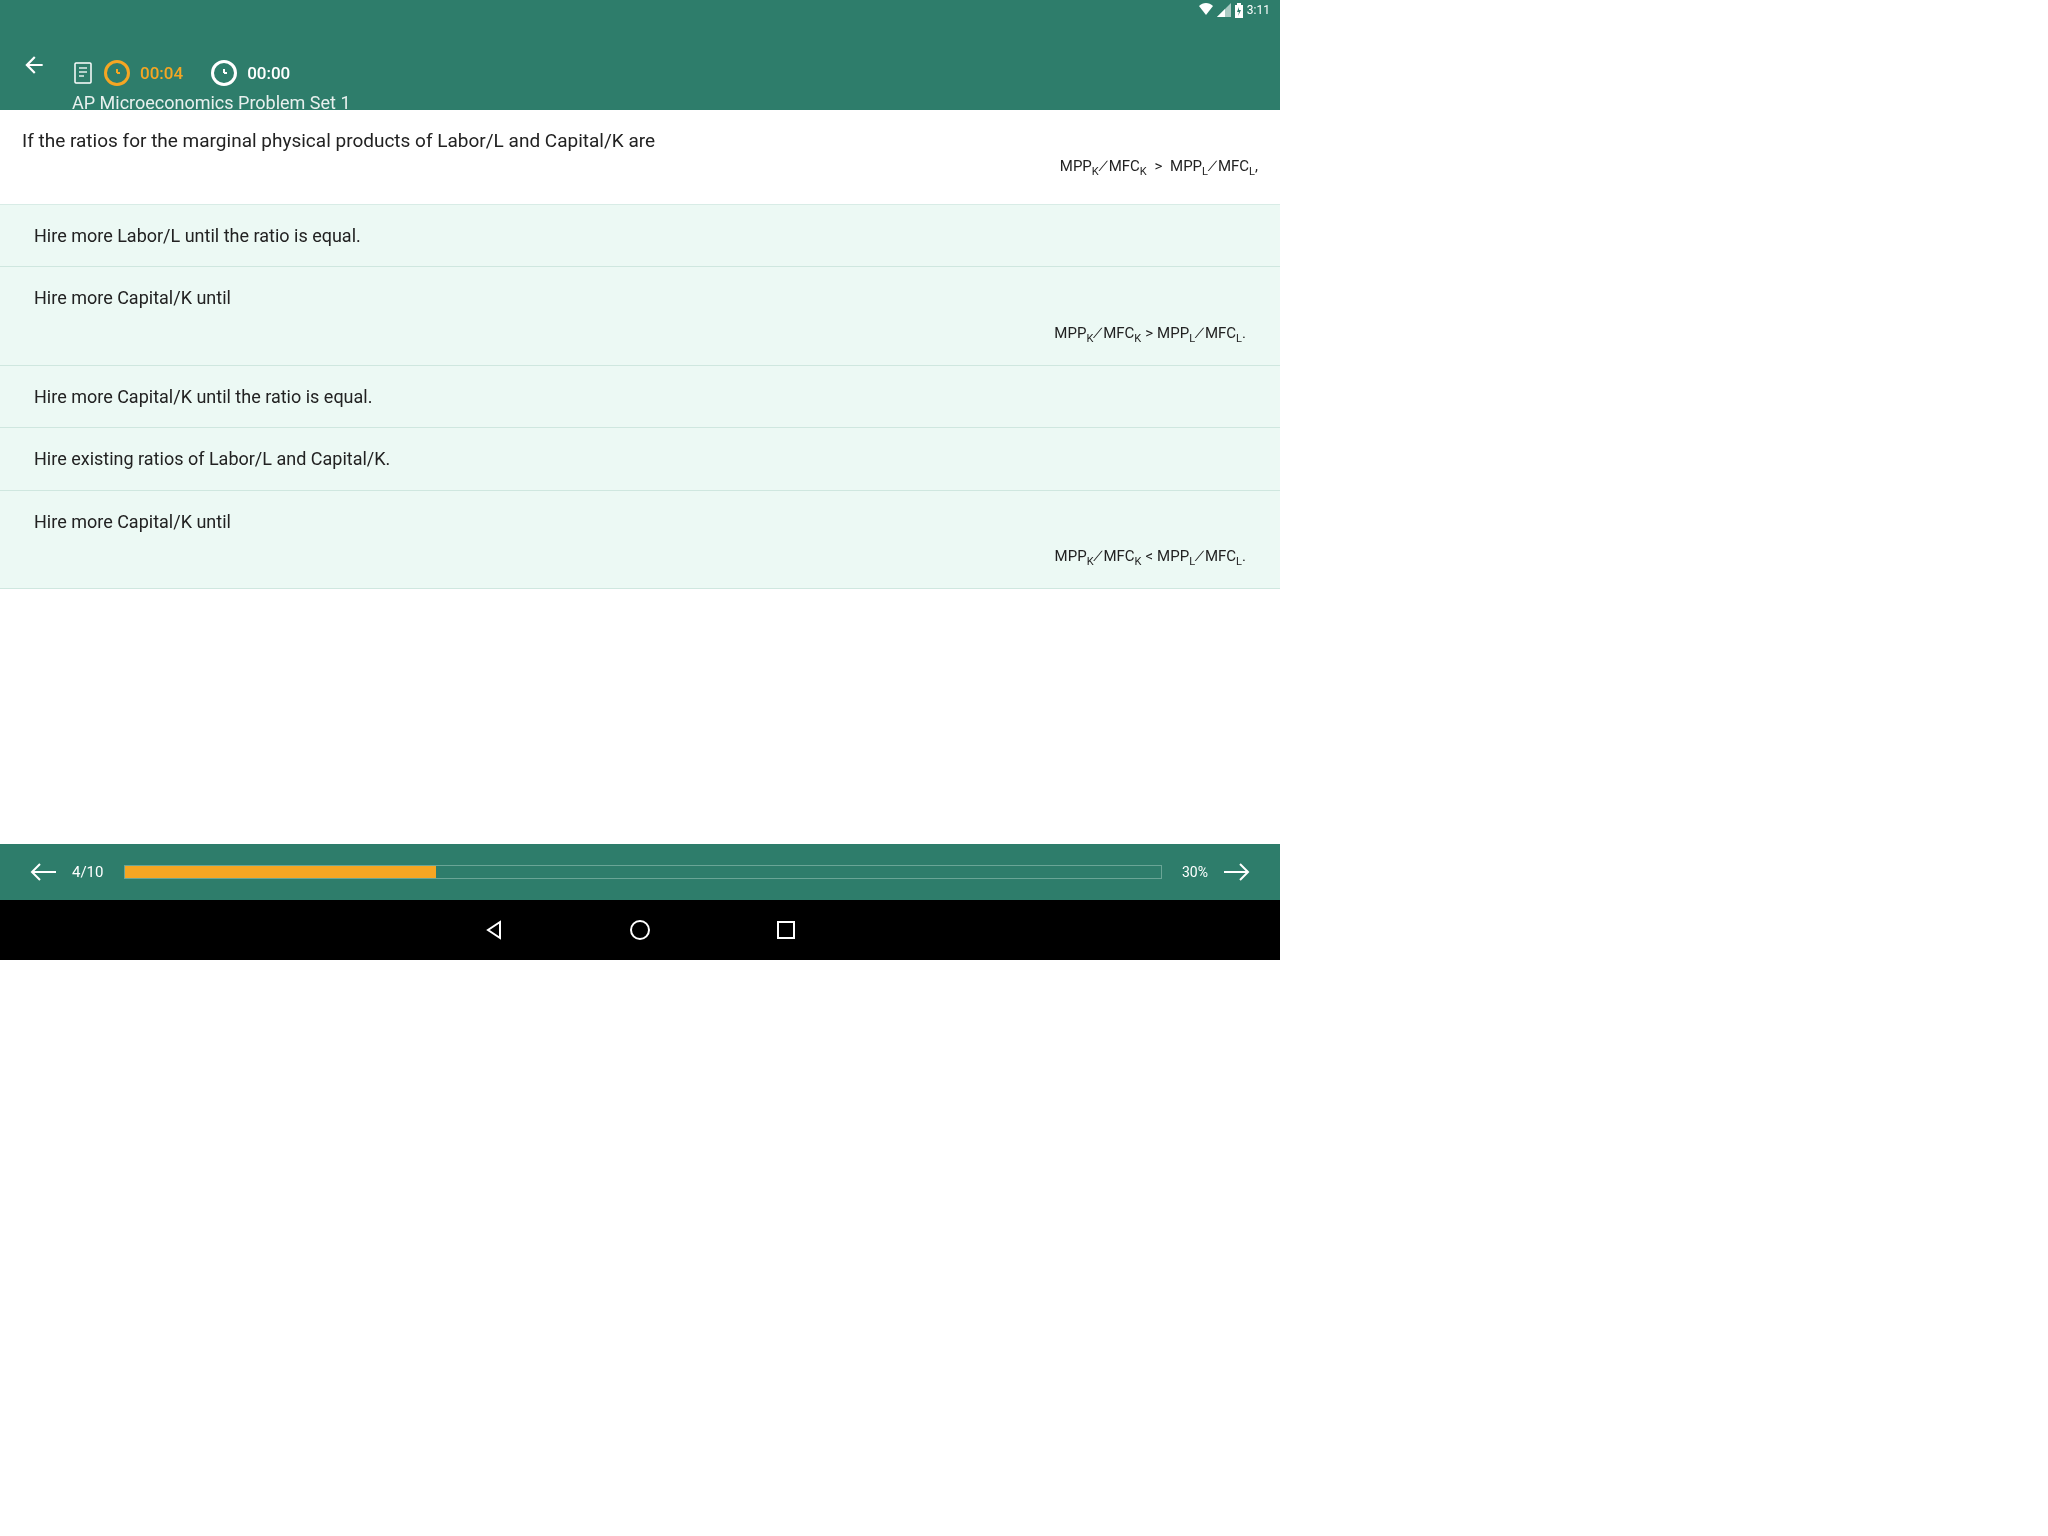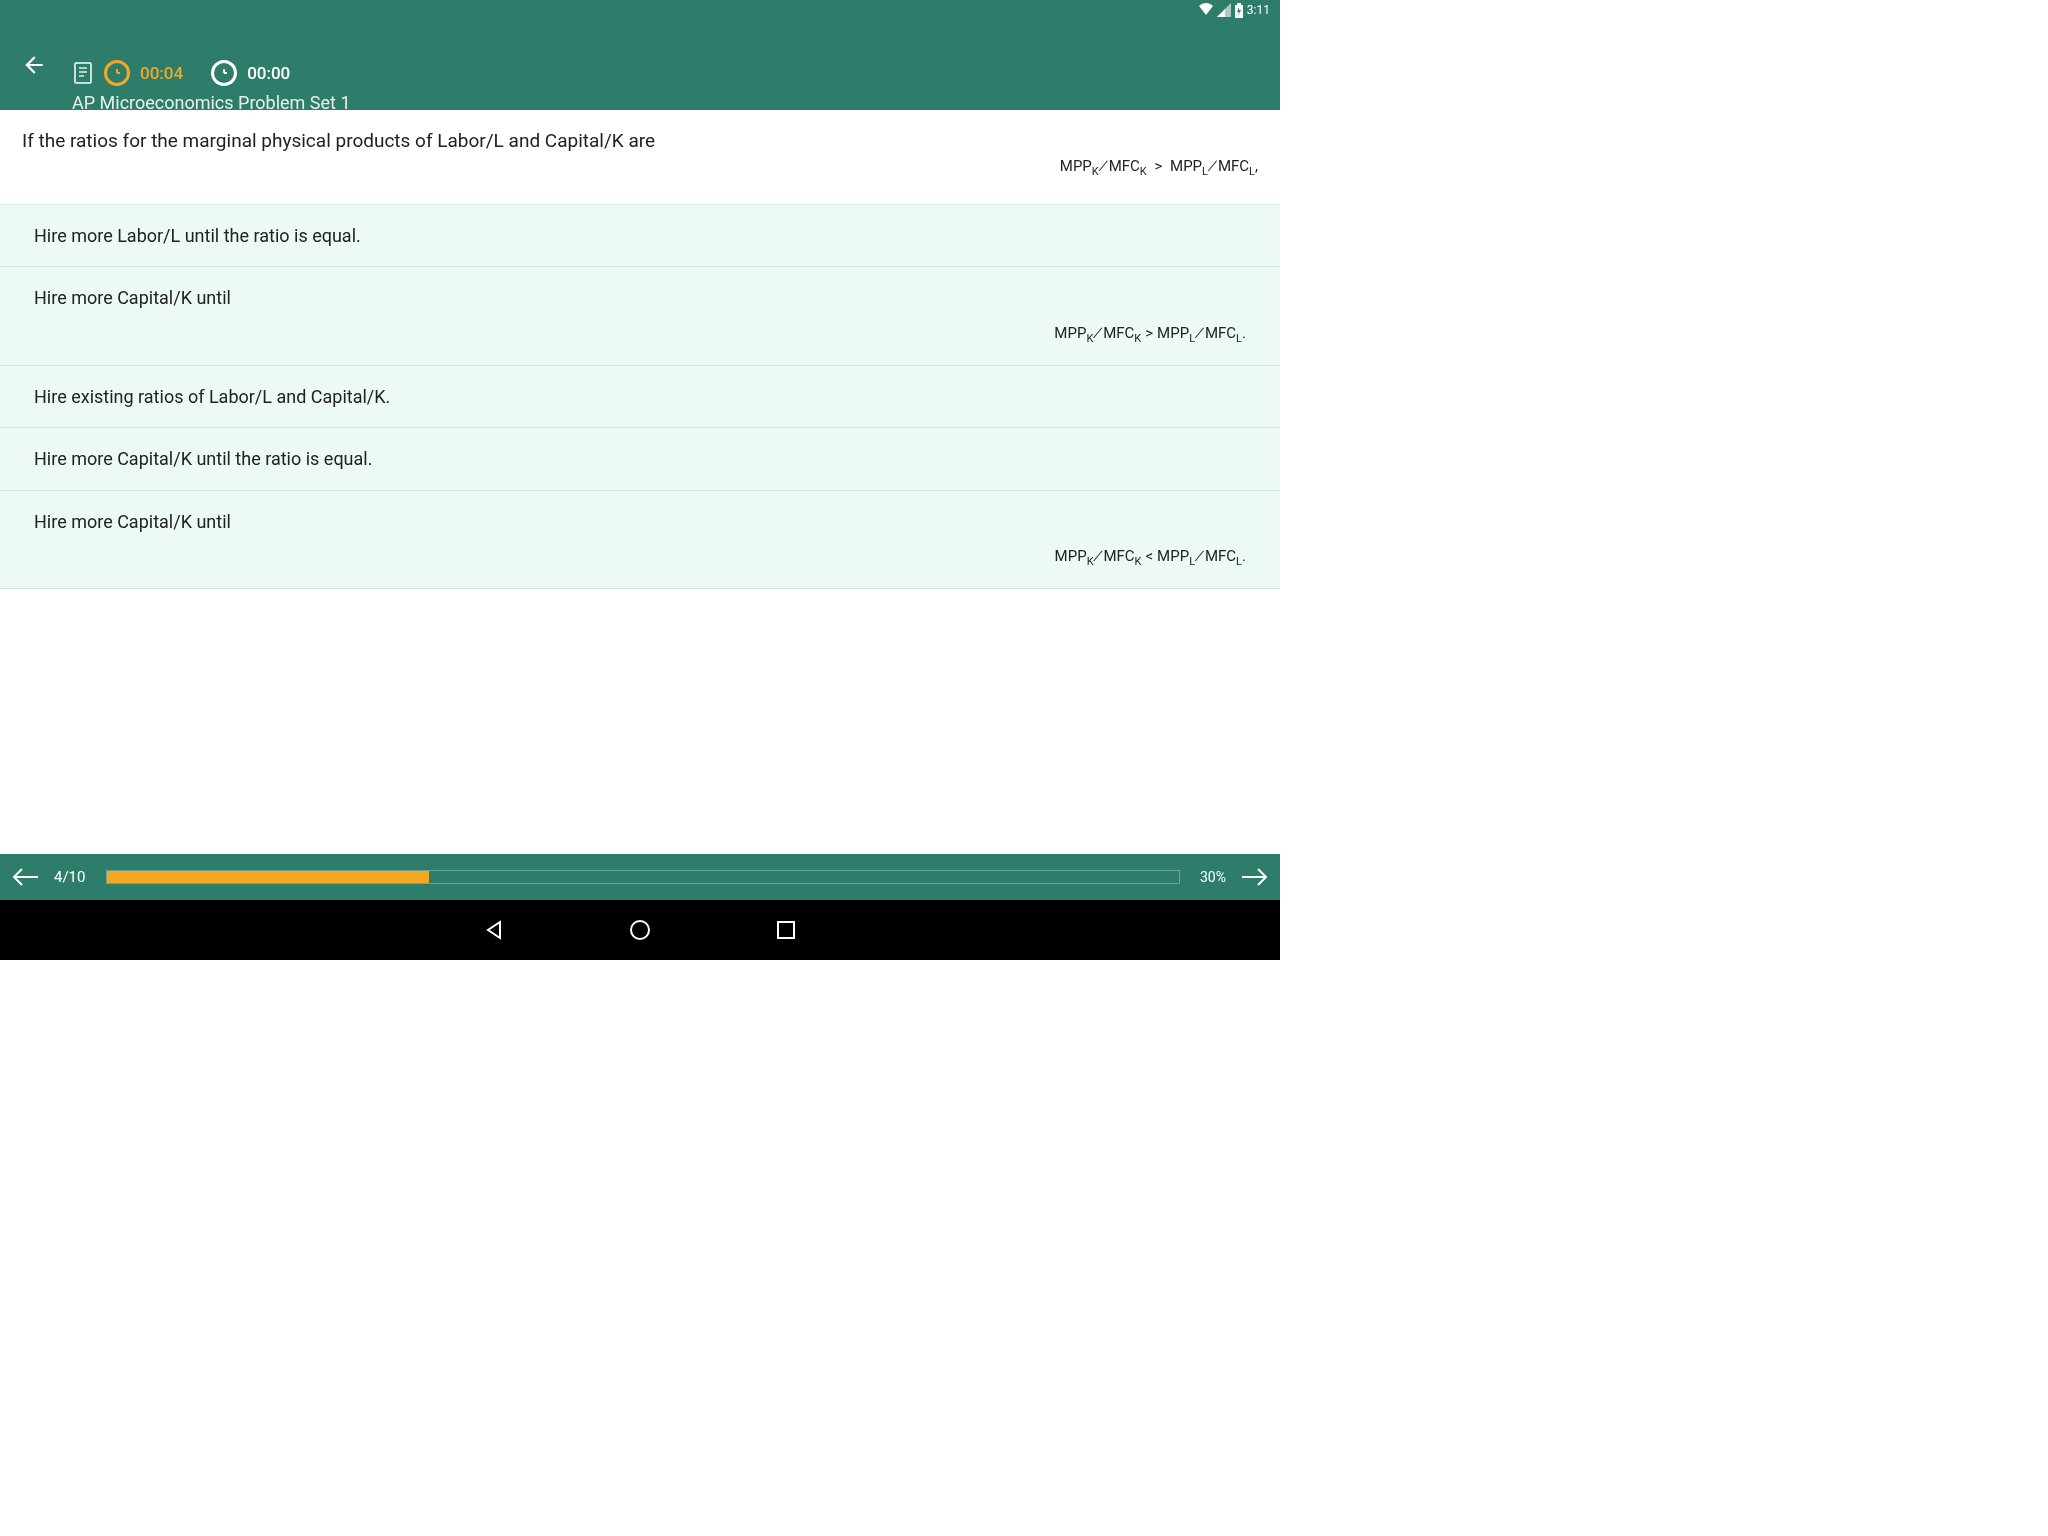--- a/index.html
+++ b/index.html
@@ -93,25 +93,25 @@
     color: #222;
     border-bottom: 1px solid #cfe7df;
     cursor: pointer;
     line-height: 1.4;
   }
   .option .formula { margin-top: 10px; }
   .bottom-bar {
     position: absolute;
     bottom: 60px;
     left: 0; right: 0;
-    height: 46px;
-    background: #2e7d6b;
-    display: flex;
-    align-items: center;
-    padding: 0 10px;
+    height: 56px;
+    background: #2e7d6b;
+    display: flex;
+    align-items: center;
+    padding: 0 28px;
     color: #ffffff;
     gap: 12px;
   }
   .nav-arrow {
     width: 32px; height: 32px;
     display:flex; align-items:center; justify-content:center;
     cursor:pointer;
   }
   .progress-label {
     font-size: 15px;
@@ -220,24 +220,24 @@
 
 <div class="options-container" id="options">
     <div class="option">
       <div>Hire more Labor/L until the ratio is equal.</div>
     </div>
     <div class="option">
       <div>Hire more Capital/K until</div>
       <div class="formula"><span>MPP</span><span class="sub">K</span><span style="font-style:italic;"> ∕ </span><span>MFC</span><span class="sub">K</span><span style="padding:0 4px;">&gt;</span><span>MPP</span><span class="sub">L</span><span style="font-style:italic;"> ∕ </span><span>MFC</span><span class="sub">L</span><span>.</span></div>
     </div>
     <div class="option">
+      <div>Hire more Capital/K until the ratio is equal.</div>
+    </div>
+    <div class="option">
       <div>Hire existing ratios of Labor/L and Capital/K.</div>
-    </div>
-    <div class="option">
-      <div>Hire more Capital/K until the ratio is equal.</div>
     </div>
     <div class="option">
       <div>Hire more Capital/K until</div>
       <div class="formula"><span>MPP</span><span class="sub">K</span><span style="font-style:italic;"> ∕ </span><span>MFC</span><span class="sub">K</span><span style="padding:0 4px;">&lt;</span><span>MPP</span><span class="sub">L</span><span style="font-style:italic;"> ∕ </span><span>MFC</span><span class="sub">L</span><span>.</span></div>
     </div>
   </div>
 
 <div class="bottom-bar">
   <div class="nav-arrow">
     <svg width="28" height="22" viewBox="0 0 28 22">

